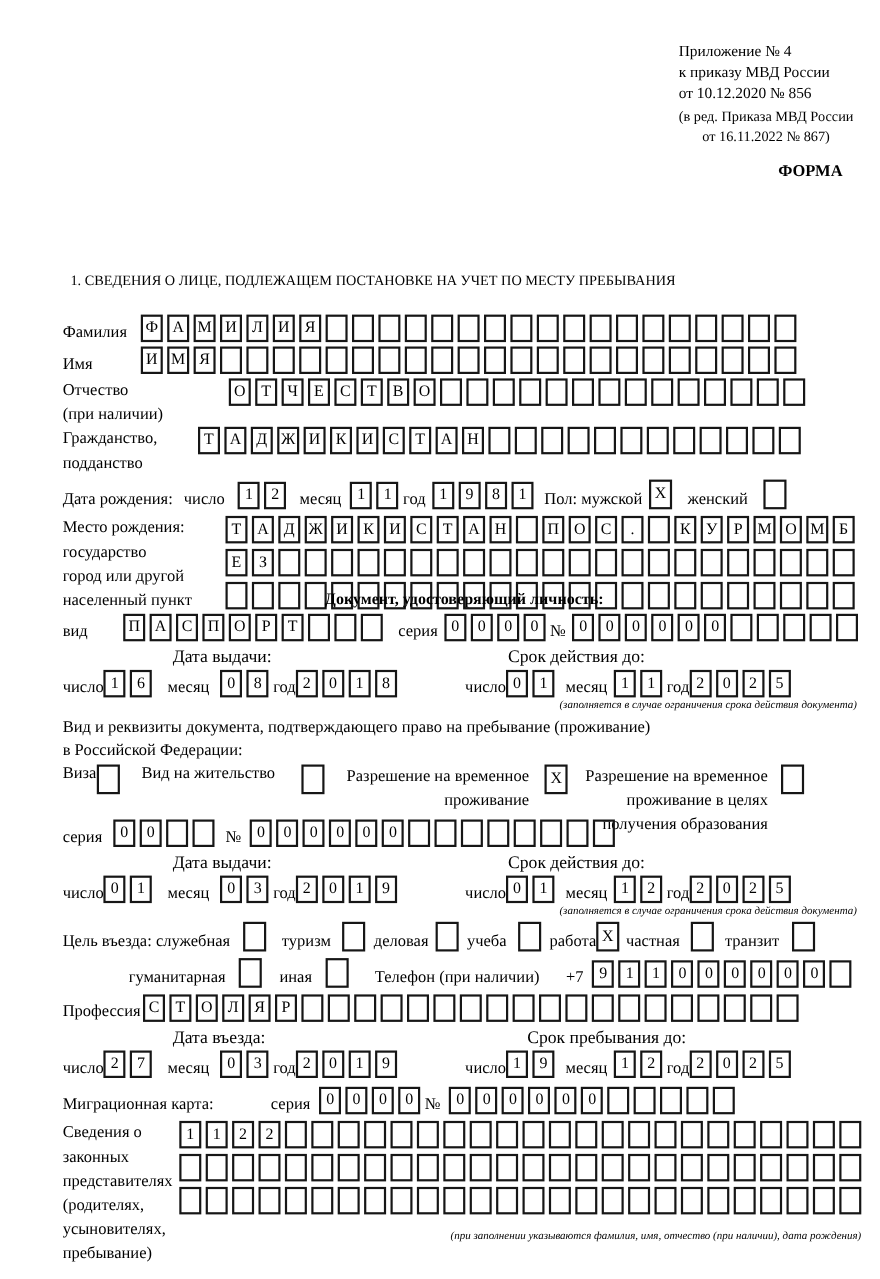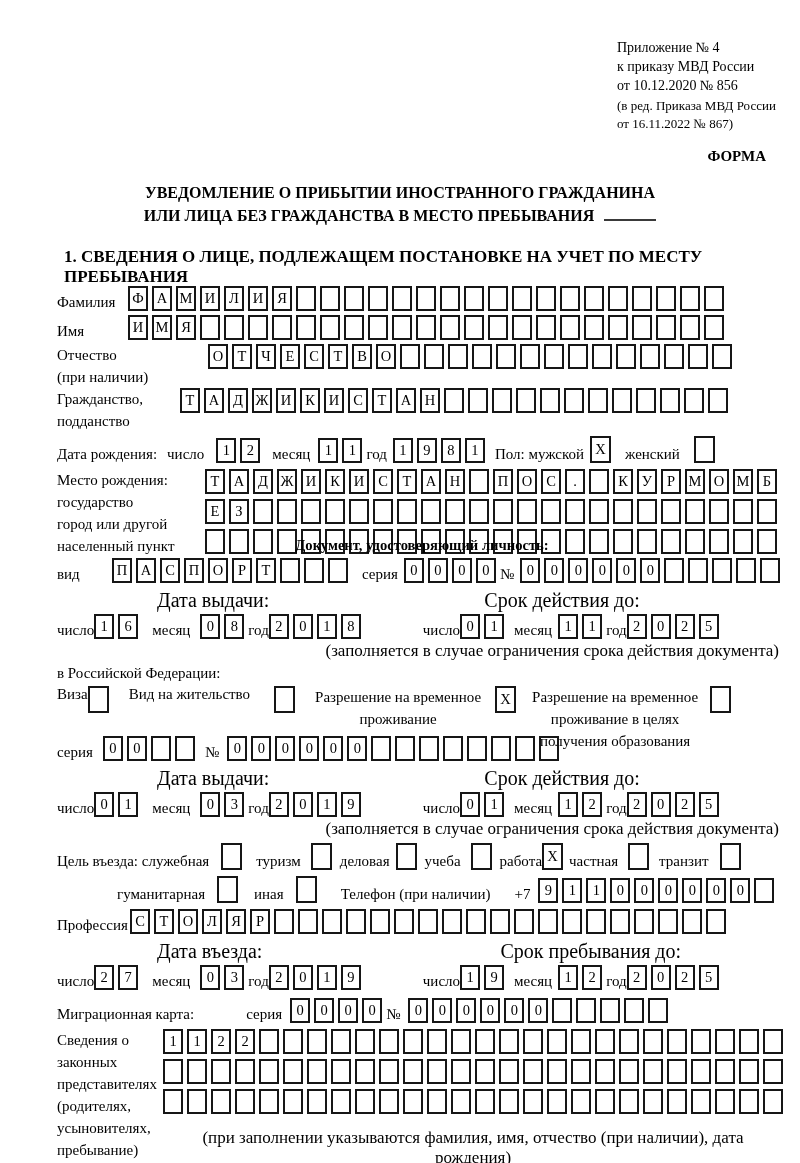--- a/index.html
+++ b/index.html
@@ -1,45 +1,45 @@
 <!DOCTYPE html>
 <html><head>
 <meta charset="utf-8">
 <style>
   html,body { margin:0; padding:0; background:#ffffff; }
   body { width:800px; height:1163px; font-family:"Liberation Serif", serif; color:#000; }
   .page { position:relative; width:800px; height:1163px; overflow:hidden; }
 
   .appendix { position:absolute; left:617px; top:38px; font-size:14px; line-height:19px; }
-  .edition  { margin-top:2px; font-size:13px; line-height:18px; }
+  .edition  { margin-top:2px; font-size:13px; line-height:18px;text-align:center; }
   .forma    { position:absolute; right:34px; top:148px; font-size:15px; font-weight:bold; }
 
   .title { position:absolute; left:0; right:0; top:181px; text-align:center;
            font-size:16px; font-weight:bold; line-height:23px; }
   .blank-line { display:inline-block; width:52px; border-bottom:2.5px solid #3a3a3a;
                 height:14px; margin-left:10px; }
 
   .section-heading { position:absolute; left:64px; top:247px; width:710px;
-                     font-size:17px; font-weight:bold; }
+                     font-size:13px; font-weight:normal; }
 
   .form-body { position:absolute; left:57px; top:280px; width:730px; font-size:15px; }
 
   .row { display:flex; align-items:flex-end; }
   .row-top { display:flex; align-items:flex-start; }
   .cells { display:flex; flex-wrap:nowrap; }
   .cell { box-sizing:border-box; display:inline-block; flex:0 0 auto;
           width:20px; height:25px; border:2px solid #161616; margin-right:4px;
           text-align:center; font-size:14.5px; line-height:21px; }
   .checkbox { width:21px; height:27px; line-height:23px; margin-right:0; }
   .lbl { white-space:nowrap; }
   .lbl2 { line-height:22px; }
-  .small-note { font-size:17px; }
-  .center { text-align:center; }
+  .small-note { font-size:10px;font-style:italic; }
+  .center { text-align:right; }
   .doc-heading { font-weight:bold; text-align:center; font-size:14.6px; }
-  .dates-head { display:flex; font-size:20px; }
+  .dates-head { display:flex; font-size:16px; }
   .ml6{margin-left:6px}.ml8{margin-left:8px}.ml10{margin-left:10px}.ml12{margin-left:12px}
   .ml14{margin-left:14px}.ml16{margin-left:16px}.ml20{margin-left:20px}.ml24{margin-left:24px}
   .mt2{margin-top:2px}.mt4{margin-top:4px}.mt6{margin-top:6px}.mt8{margin-top:8px}
   .cellcol > .cells { margin-bottom:5px; }
 </style>
 </head>
 <body>
 
 <div class="page">
 
@@ -48,24 +48,20 @@
     <div>к приказу МВД России</div>
     <div>от 10.12.2020 № 856</div>
     <div class="edition">
       <div>(в ред. Приказа МВД России</div>
       <div>от 16.11.2022 № 867)</div>
     </div>
   </div>
 
   <div class="forma">ФОРМА</div>
 
-  <div class="title">
-    <div>УВЕДОМЛЕНИЕ О ПРИБЫТИИ ИНОСТРАННОГО ГРАЖДАНИНА</div>
-    <div><span>ИЛИ ЛИЦА БЕЗ ГРАЖДАНСТВА В МЕСТО ПРЕБЫВАНИЯ</span><span class="blank-line"></span></div>
-  </div>
 
   <div class="section-heading">1. СВЕДЕНИЯ О ЛИЦЕ, ПОДЛЕЖАЩЕМ ПОСТАНОВКЕ НА УЧЕТ ПО МЕСТУ ПРЕБЫВАНИЯ</div>
 
   <div class="form-body">
 
     <div class="row mt6">
       <span class="lbl" style="width:71px">Фамилия</span>
       <span class="cells">
           <span class="cell">Ф</span>
           <span class="cell">А</span>
@@ -380,20 +376,21 @@
       <span class="cells ml4">
           <span class="cell">2</span>
           <span class="cell">0</span>
           <span class="cell">2</span>
           <span class="cell">5</span>
         </span>
     </div>
 
     <div class="small-note mt2" style="text-align:right; width:722px;">(заполняется в случае ограничения срока действия документа)</div>
 
+    <div class="mt6">Вид и реквизиты документа, подтверждающего право на пребывание (проживание)</div>
     <div class="mt4">в Российской Федерации:</div>
 
     <div class="row-top mt4">
       <span class="lbl">Виза</span>
       <span class="cell checkbox ml2"></span>
       <span class="lbl ml20">Вид на жительство</span>
       <span class="cell checkbox ml24"></span>
       <span class="lbl2 center ml20">
         <span>Разрешение на временное</span><br>
         <span>проживание</span>

